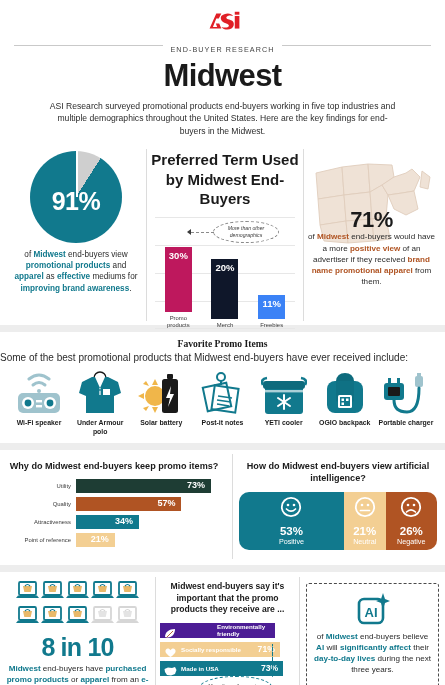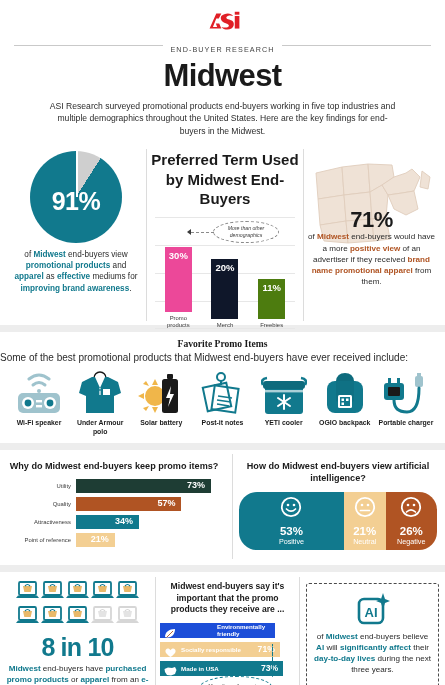--- a/index.html
+++ b/index.html
@@ -123,21 +123,21 @@
 
   .hbars { margin-top: 7px; }
   .hbar-row { display:flex; align-items:center; height: 14px; margin-bottom: 4px; }
   .hbar-lbl { width: 72px; text-align:right; padding-right:5px; font-size:5.9px; color:#3b3b3b;}
   .hbar-track { flex:1; position:relative; height: 14px; }
   .hbar-fill { height:14px; position:relative; }
   .hbar-fill b {
     position:absolute; right:6px; top:1px; font-size:9px; color:#fff;
   }
 
-  .ai-strip { display:flex; margin-top: 8px; height: 58px; border-radius:18px; overflow:hidden; }
+  .ai-strip { display:flex; margin-top: 8px; height: 58px; border-radius:10px; overflow:hidden; }
   .ai-cell { display:flex; flex-direction:column; align-items:center; justify-content:center; color:#fff; }
   .ai-pct { font-size:11.5px; font-weight:bold; margin-top:3px; }
   .ai-lbl { font-size:7.2px; }
 
   
   .row4 { display:flex; margin-top:5px; height: 136px; }
   .r4-a { width: 155px; padding: 4px 6px 0; }
   .r4-b { width: 145px; padding: 4px 4px 0; border-left:1px solid #dcdcdc; border-right:1px solid #dcdcdc;}
   .r4-c { width: 145px; padding: 4px 6px 0; }
 
@@ -204,33 +204,33 @@
       <div class="barchart">
         <div class="grid">
           <i style="top:0"></i>
             <i style="top:25%"></i>
             <i style="top:50%"></i>
             <i style="top:75%"></i>
             <i style="top:99%"></i>
         </div>
         <div class="bars" id="vbars">
             <div class="bar-col">
-              <div class="bar" style="height:65px;background:#ec4899">
+              <div class="bar" style="height:65px;background:#be185d">
                 <span>30%</span>
               </div>
               <div class="bar-name">Promo products</div>
             </div>
             <div class="bar-col">
               <div class="bar" style="height:60px;background:#0f172a">
                 <span>20%</span>
               </div>
               <div class="bar-name">Merch</div>
             </div>
             <div class="bar-col">
-              <div class="bar" style="height:40px;background:#4d7c0f">
+              <div class="bar" style="height:24px;background:#3b82f6">
                 <span>11%</span>
               </div>
               <div class="bar-name">Freebies</div>
             </div>
           </div>
         <div class="callout">More than other demographics</div>
         <div class="callout-line"></div>
         <div class="callout-arrow"></div>
       </div>
     </div>
@@ -524,21 +524,21 @@
         </div>
       <div class="ten-stat">8 in 10</div>
       <div class="ten-cap">
         <span class="tl">Midwest</span><span> end-buyers have </span><span class="tl">purchased promo products</span><span> or </span><span class="tl">apparel</span><span> from an </span><span class="tl">e-commerce site</span><span>, more than end-buyers in other regions.</span>
       </div>
     </div>
 
     <div class="r4-b">
       <div class="r4b-title">Midwest end-buyers say it's important that the promo products they receive are ...</div>
       <div class="mini-bars" id="mini-bars">
-          <div class="mini-row" style="width: 85%; background: #1d4ed8; gap: 36px;">
+          <div class="mini-row" style="width: 85%; background: #4c1d95; gap: 36px;">
             <div class="mini-ico"><svg width="13" height="11" viewBox="0 0 13 11">
                 <path d="M1 9 C1 4 5 1 11 1 C11 6 8 10 3 9.5 Z" fill="#fff"></path>
                 <path d="M2.5 9.5 L9 3" stroke="#b05423" stroke-width="0.9"></path>
               </svg></div>
             <div class="mini-lbl">Environmentally friendly</div>
             <div class="mini-pct">68%</div>
           </div>
           <div class="mini-row" style="width: 88.75%; background: rgb(243, 207, 147);">
             <div class="mini-ico"><svg width="13" height="11" viewBox="0 0 13 11">
                 <path d="M6.5 10 C2 7 0.5 4.5 2 2.5 C3.3 0.8 5.5 1.6 6.5 3.2 C7.5 1.6 9.7 0.8 11 2.5 C12.5 4.5 11 7 6.5 10 Z" fill="#fff"></path>

